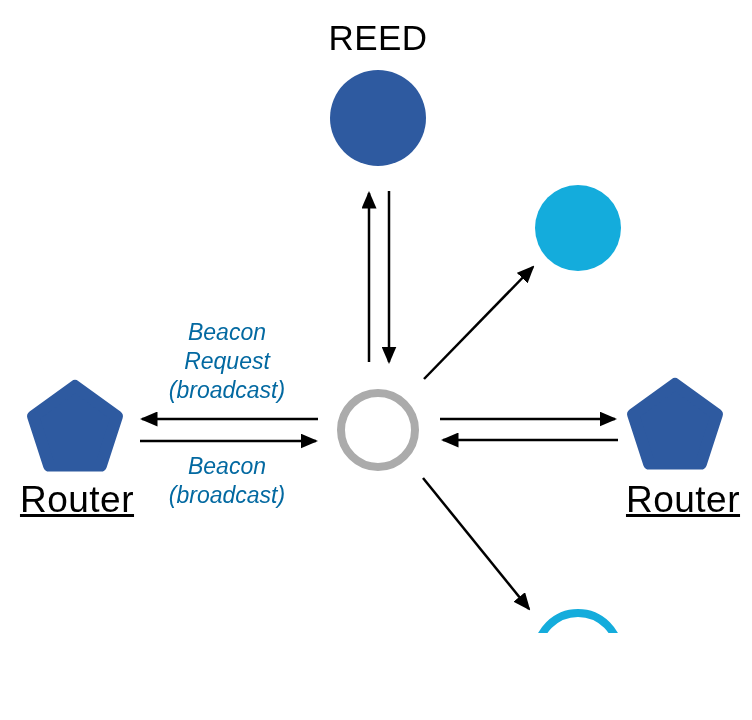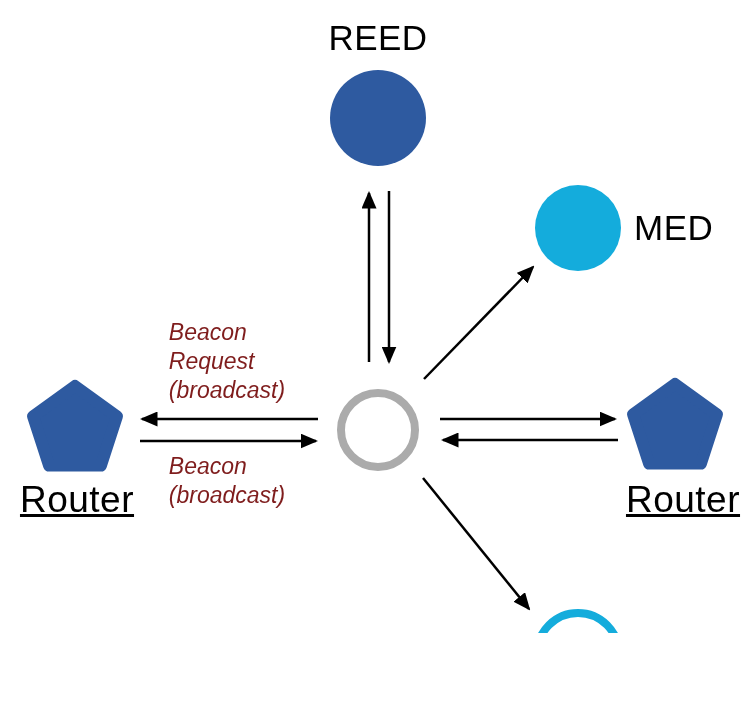--- a/index.html
+++ b/index.html
@@ -18,24 +18,25 @@
     color:#000000;
     font-size:35px;
     font-weight:400;
     letter-spacing:0.5px;
     white-space:nowrap;
   }
   .centered { transform:translateX(-50%); text-align:center; }
   .router-label { font-size:37px;text-decoration:underline; }
   .edge-label {
     position:absolute;
-    color:#7f1d1d;
+    color:#0369a1;
     font-size:23px;
     font-style:italic;
     line-height:1.27;
+    text-align:center;
     transform:translateX(-50%);
     white-space:pre-line;
   }
 </style>
 </head>
 <body>
 
 <div class="canvas">
 
   <svg class="diagram-svg" viewBox="0 0 752 720">
@@ -66,21 +67,20 @@
 
     <circle cx="578" cy="654" r="41" fill="#ffffff" stroke-width="8" stroke="#14ACDC"></circle>
 
     <polygon points="75,386 116.9,416.4 100.9,465.6 49.1,465.6 33.1,416.4" stroke-width="12" stroke-linejoin="round" fill="#2E5AA0" stroke="#2E5AA0"></polygon>
 
     <polygon points="675,384 716.9,414.4 700.9,463.6 649.1,463.6 633.1,414.4" stroke-width="12" stroke-linejoin="round" fill="#2E5AA0" stroke="#2E5AA0"></polygon>
   </svg>
 
   <div class="node-label centered" style="left:378px; top:18px;">REED</div>
 
-  <div class="node-label" style="left:634px; top:208px;">MED</div>
 
 
   <div class="node-label router-label centered" style="left:77px; top:479px;">Router</div>
 
   <div class="node-label router-label centered" style="left:683px; top:479px;">Router</div>
 
   <div class="edge-label" style="left:227px; top:318px;">Beacon
 Request
 (broadcast)</div>
 

